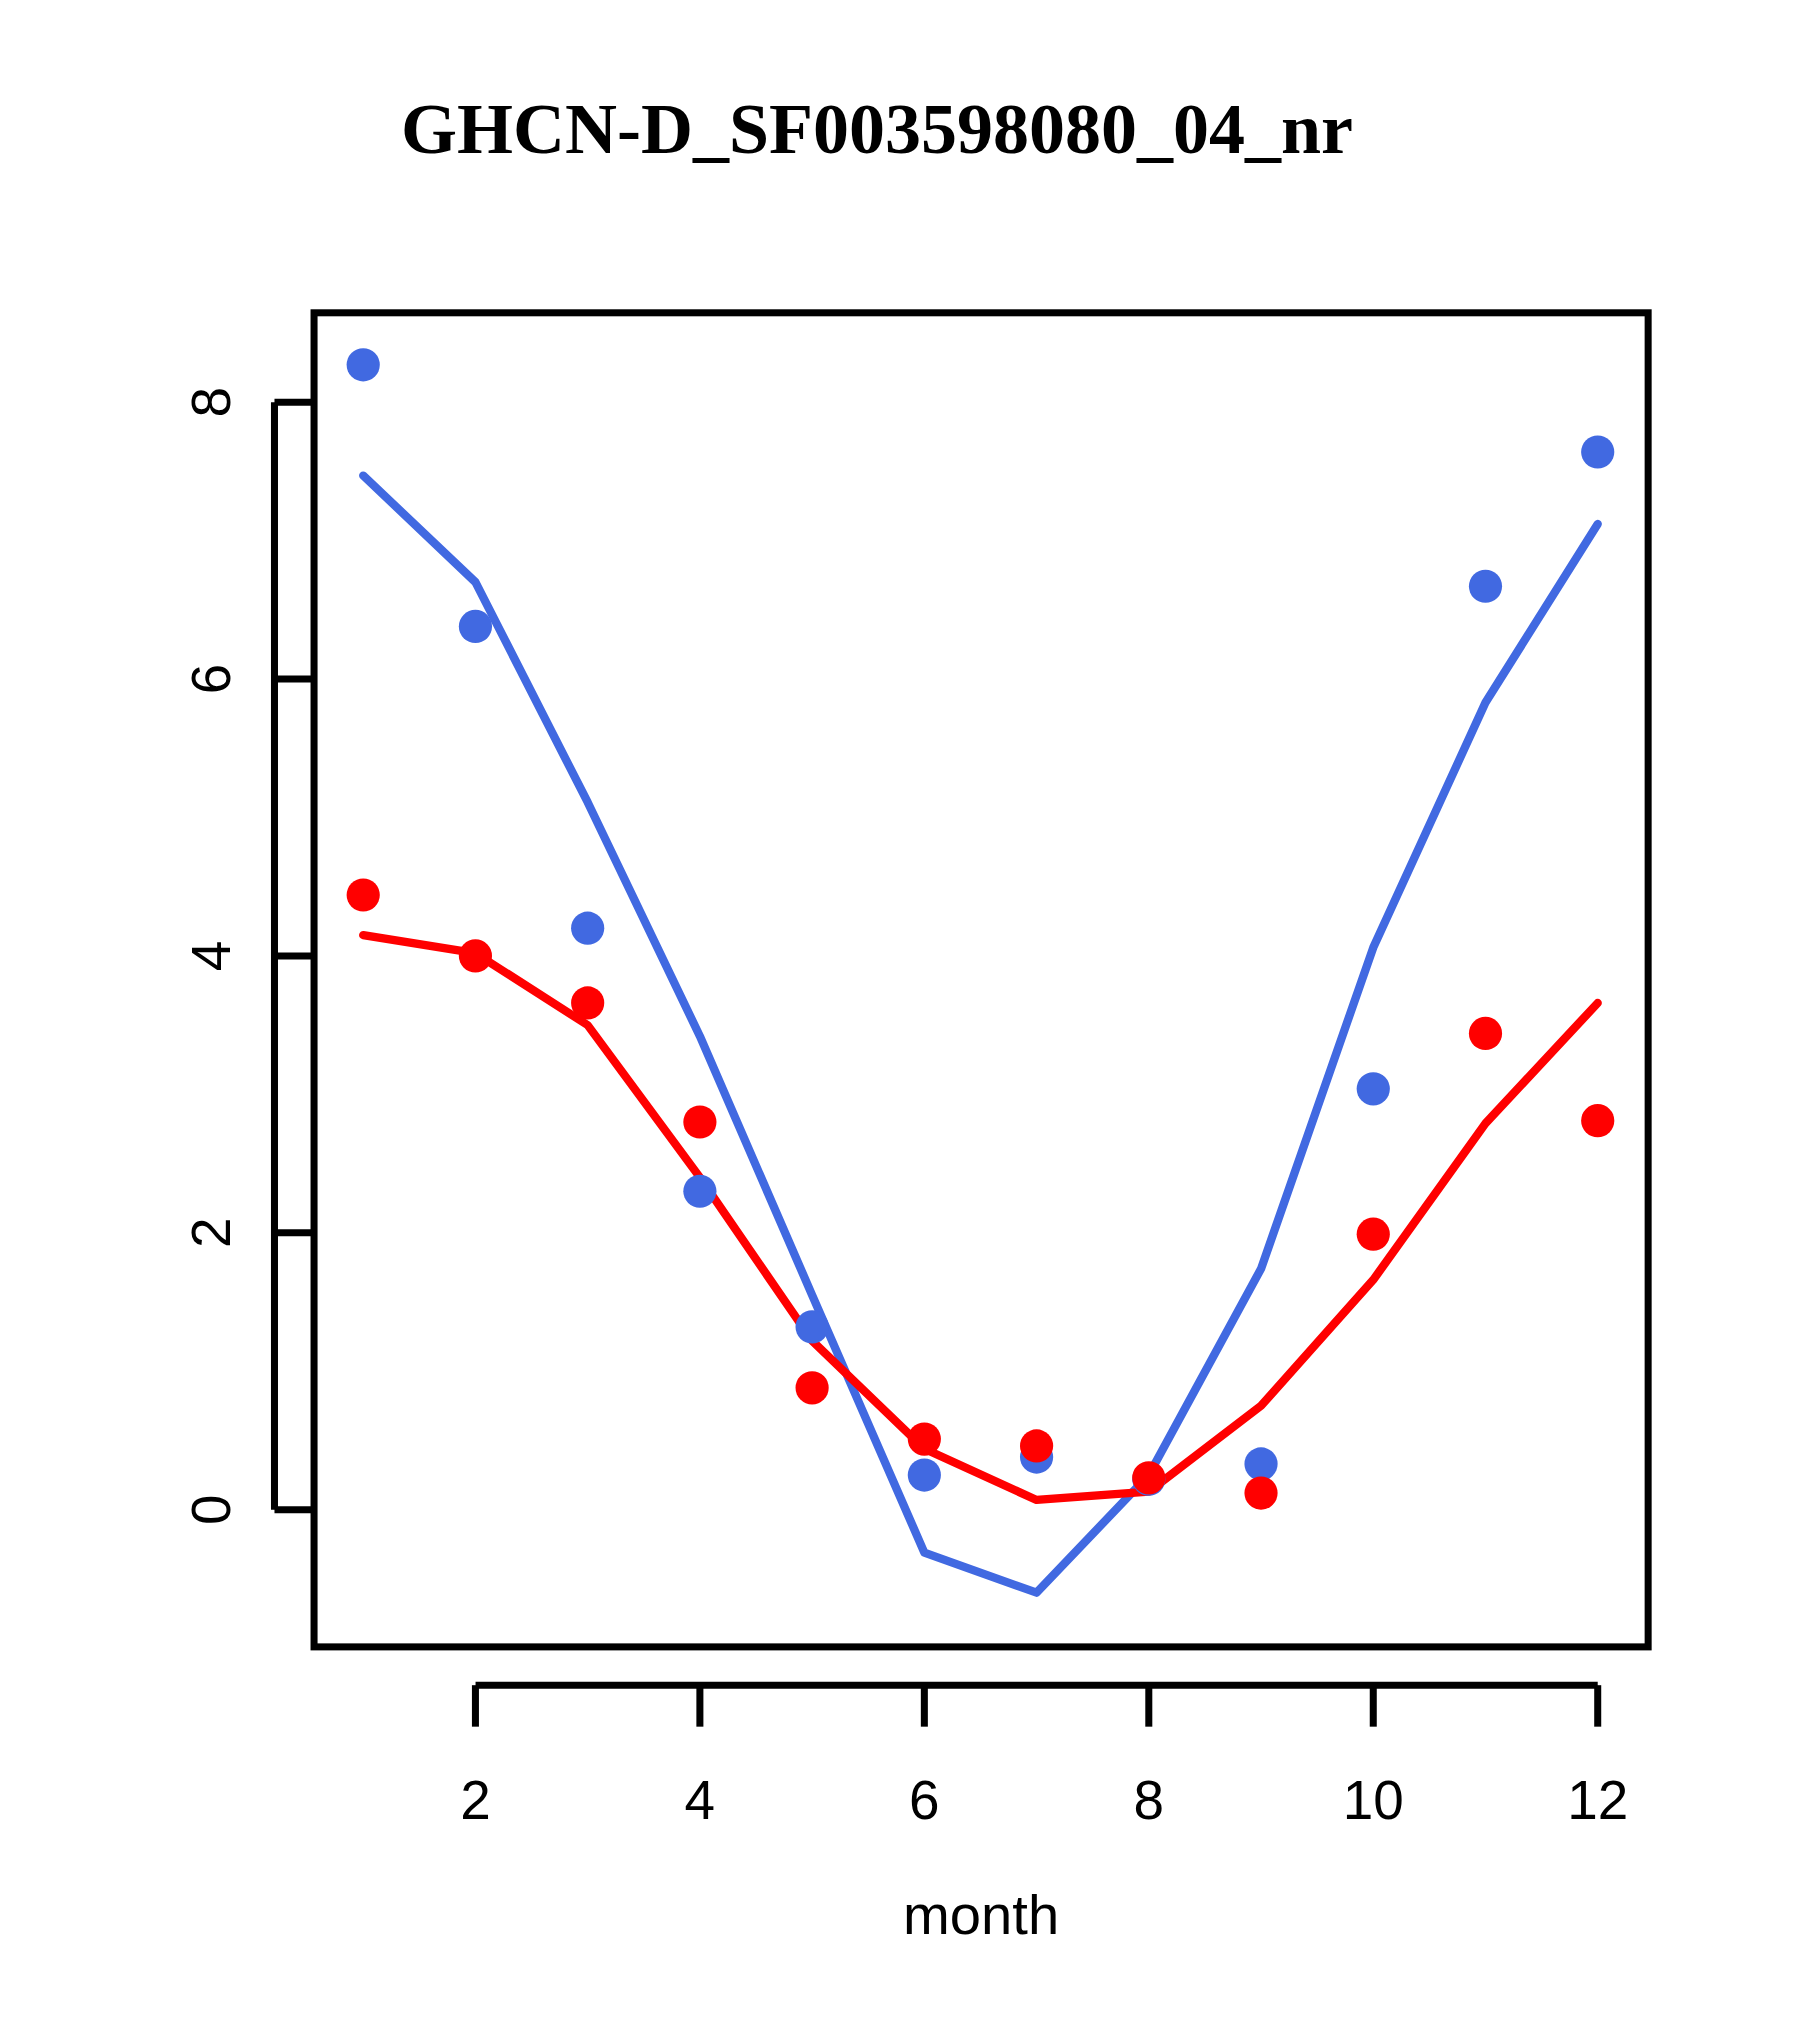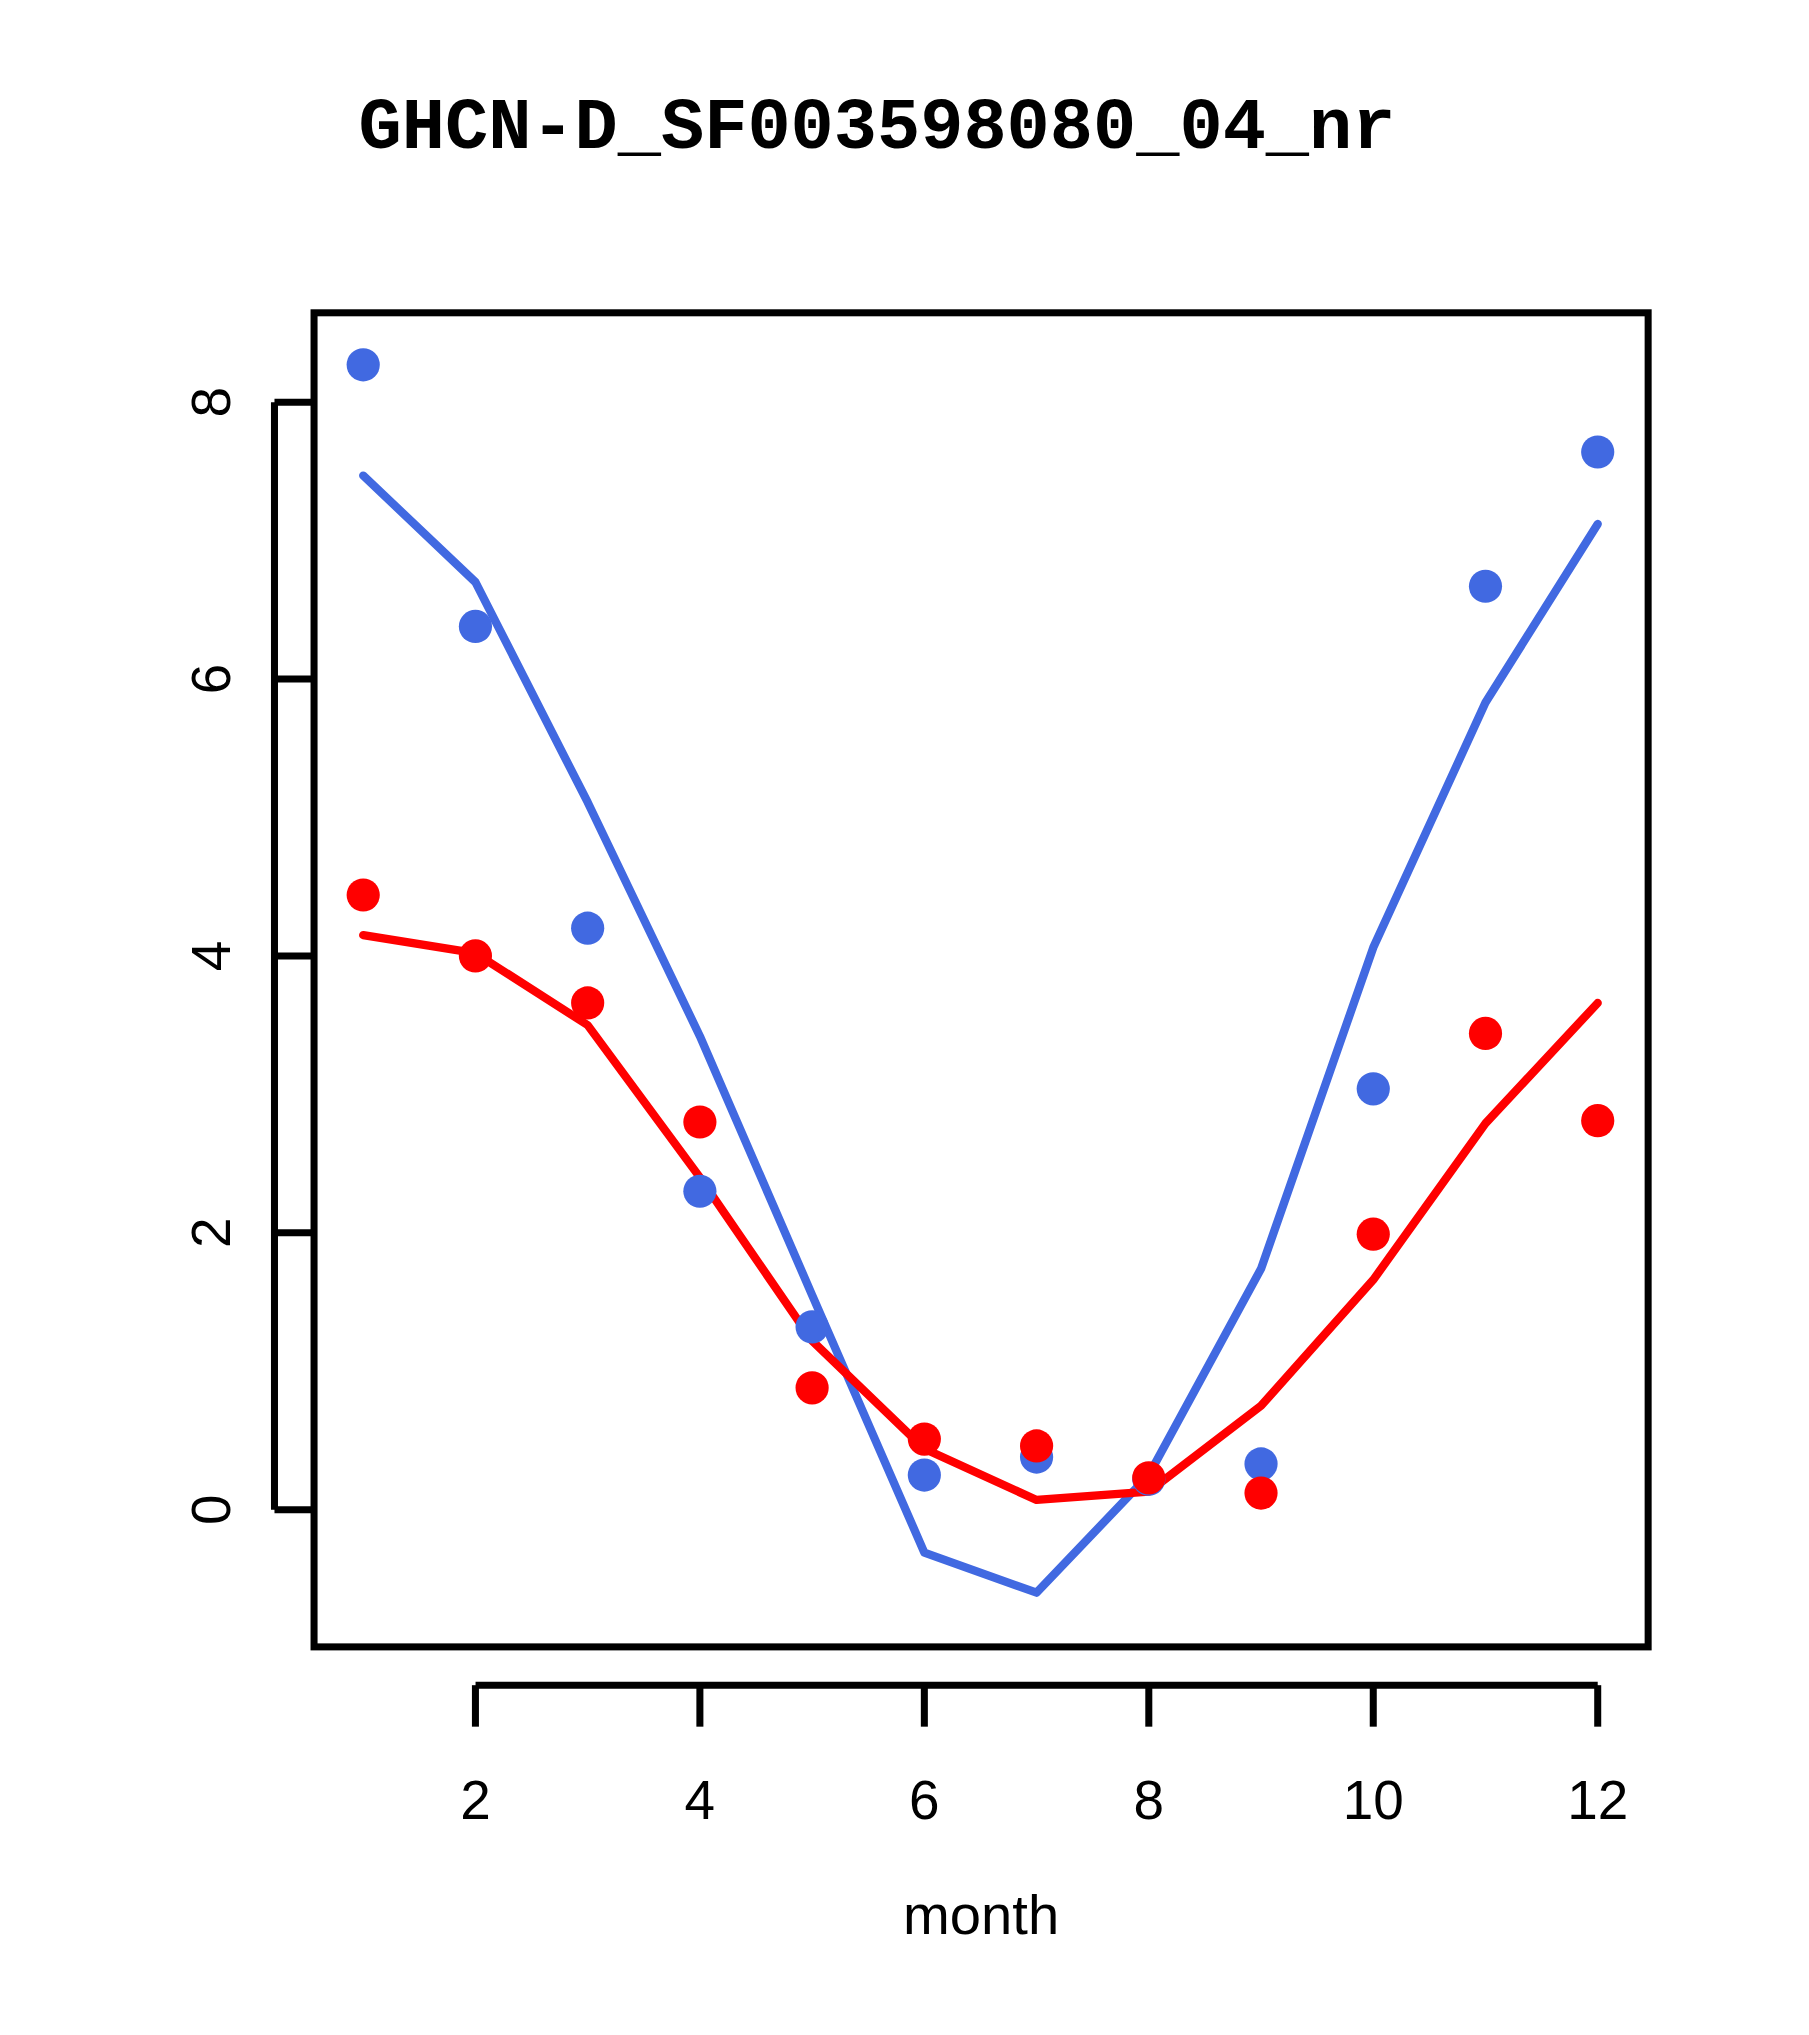--- a/index.html
+++ b/index.html
@@ -1,21 +1,21 @@
 <!DOCTYPE html>
 <html style="font-size:10.2px"><head>
 <meta charset="utf-8">
 <style>
   html,body{margin:0;padding:0;background:#ffffff;}
   body{width:1809px;height:2035px;font-family:"Liberation Sans",sans-serif;color:#000;}
   #root{position:relative;width:1809px;height:2035px;overflow:hidden;background:#fff;}
   #chart-title{
     position:absolute;left:0;top:93px;width:1754px;text-align:center;
     font-size:72px;font-weight:bold;letter-spacing:0px;line-height:1;
-    font-family:Liberation Mono, monospace;color:#000;
+    font-family:Liberation Serif, serif;color:#000;
   }
   #plot-svg{position:absolute;left:0;top:0;width:1809px;height:2035px;}
   .axis-tick-label{font-family:"Liberation Sans",sans-serif;font-size:86px;fill:#000;}
   .axis-name{font-family:"Liberation Sans",sans-serif;font-size:88px;fill:#000;}
 </style>
 </head>
 <body>
 
 <div id="root">
 

